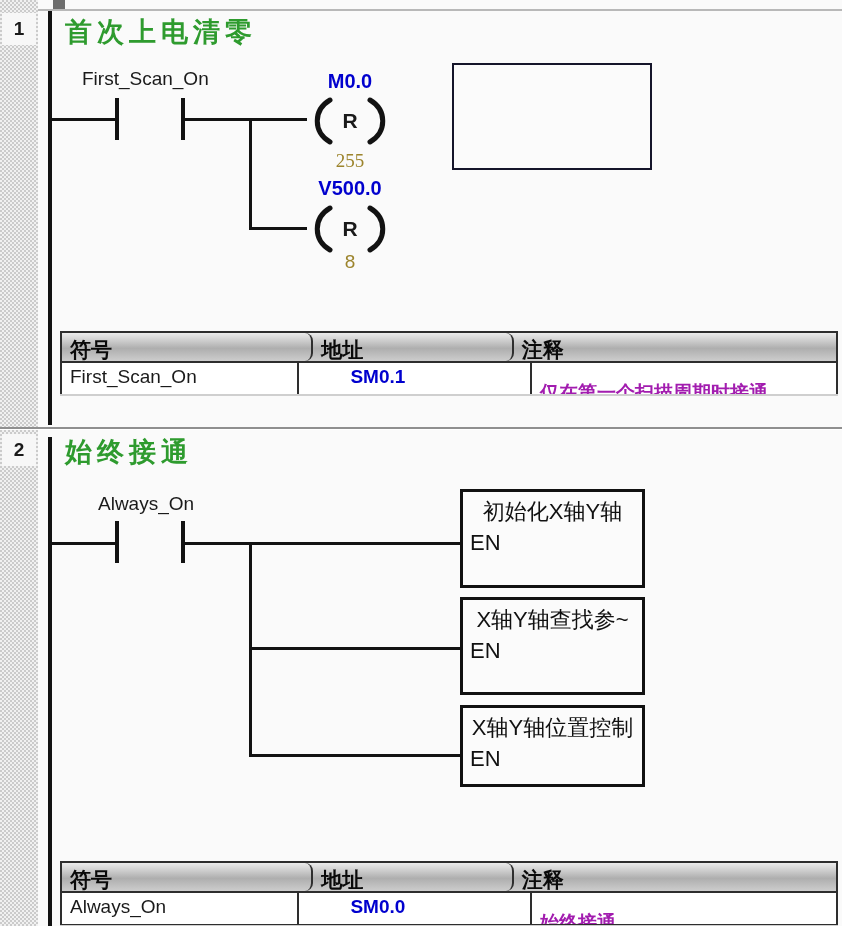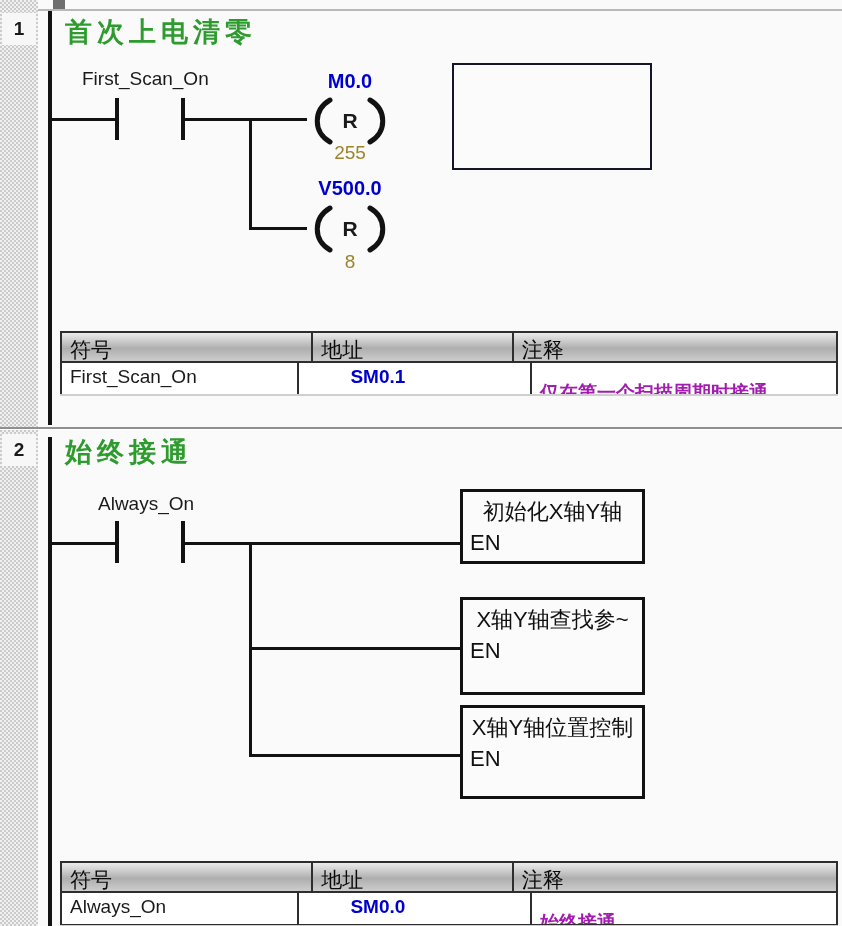--- a/index.html
+++ b/index.html
@@ -70,21 +70,21 @@
     background:linear-gradient(180deg,#ececec,#aeaeae 55%,#cdcdcd);
     border-bottom:2px solid #2e2e2e;box-sizing:border-box;
   }
   .symtab .row{display:flex;height:31px;background:#ffffff;}
   .symtab .c{
     box-sizing:border-box;padding:3px 0 0 8px;white-space:nowrap;overflow:hidden;
   }
   .symtab .c1{width:252px;border-right:2px solid #2e2e2e;}
   .symtab .c2{width:201px;border-right:2px solid #2e2e2e;}
   .symtab .c3{width:323px;}
-  .symtab .hdr .c{font-size:21px;font-weight:normal;color:#0a0a0a;}
+  .symtab .hdr .c{font-size:21px;font-weight:bold;color:#0a0a0a;border-radius:8px;}
   .symtab .row .sym{font-size:19px;color:#1a1a1a;}
   .symtab .row .addr{font-size:19px;font-weight:bold;color:#0000CE;margin-left:43px;}
   .symtab .row .cmt{font-size:19px;font-weight:700;color:#a21caf;margin-top:14px;}
 </style>
 </head>
 <body>
 
 <div class="abs gutter"></div>
 <div class="abs top-splitter"></div>
 <div class="abs top-line"></div>
@@ -108,21 +108,21 @@
 </div>
 
 <div class="abs coil-addr" style="left:303px;top:70px;">M0.0</div>
 <div class="abs coil" style="left:303px;top:96px;">
   <svg width="94" height="50" viewBox="0 0 94 50">
     <path d="M27 4 C10 14 10 36 27 46" stroke="#121212" stroke-width="5" fill="none" stroke-linecap="round"></path>
     <path d="M67 4 C84 14 84 36 67 46" stroke="#121212" stroke-width="5" fill="none" stroke-linecap="round"></path>
   </svg>
   <span class="coil-op">R</span>
 </div>
-<div class="abs coil-operand" style="left:303px;top:142px;">255</div>
+<div class="abs coil-operand" style="left:303px;top:150px;font-family:Liberation Serif, serif;">255</div>
 
 <div class="abs coil-addr" style="left:303px;top:177px;">V500.0</div>
 <div class="abs coil" style="left:303px;top:204px;">
   <svg width="94" height="50" viewBox="0 0 94 50">
     <path d="M27 4 C10 14 10 36 27 46" stroke="#121212" stroke-width="5" fill="none" stroke-linecap="round"></path>
     <path d="M67 4 C84 14 84 36 67 46" stroke="#121212" stroke-width="5" fill="none" stroke-linecap="round"></path>
   </svg>
   <span class="coil-op">R</span>
 </div>
 <div class="abs coil-operand" style="left:303px;top:251px;">8</div>
@@ -153,29 +153,29 @@
 <div class="abs wire-v" style="left:249px;top:542px;height:215px;"></div>
 <div class="abs wire-h" style="left:249px;top:647px;width:211px;"></div>
 <div class="abs wire-h" style="left:249px;top:754px;width:211px;"></div>
 
 <div class="abs contact-label" style="left:98px;top:493px;">Always_On</div>
 <div class="abs" style="left:115px;top:521px;width:70px;height:42px;">
   <span class="contact-bar" style="left:0;"></span>
   <span class="contact-bar" style="left:66px;"></span>
 </div>
 
-<div class="abs sub-box" style="left:460px;top:489px;height:75px;">
+<div class="abs sub-box" style="left:460px;top:489px;height:99px;">
   <div class="sub-title">初始化X轴Y轴</div>
   <div class="sub-en">EN</div>
 </div>
 <div class="abs sub-box" style="left:460px;top:597px;height:98px;">
   <div class="sub-title">X轴Y轴查找参~</div>
   <div class="sub-en">EN</div>
 </div>
-<div class="abs sub-box" style="left:460px;top:705px;height:94px;">
+<div class="abs sub-box" style="left:460px;top:705px;height:82px;">
   <div class="sub-title">X轴Y轴位置控制</div>
   <div class="sub-en">EN</div>
 </div>
 
 <div class="abs symtab" style="top:861px;height:64px;">
   <div class="hdr">
     <div class="c c1">符号</div>
     <div class="c c2">地址</div>
     <div class="c c3">注释</div>
   </div>

